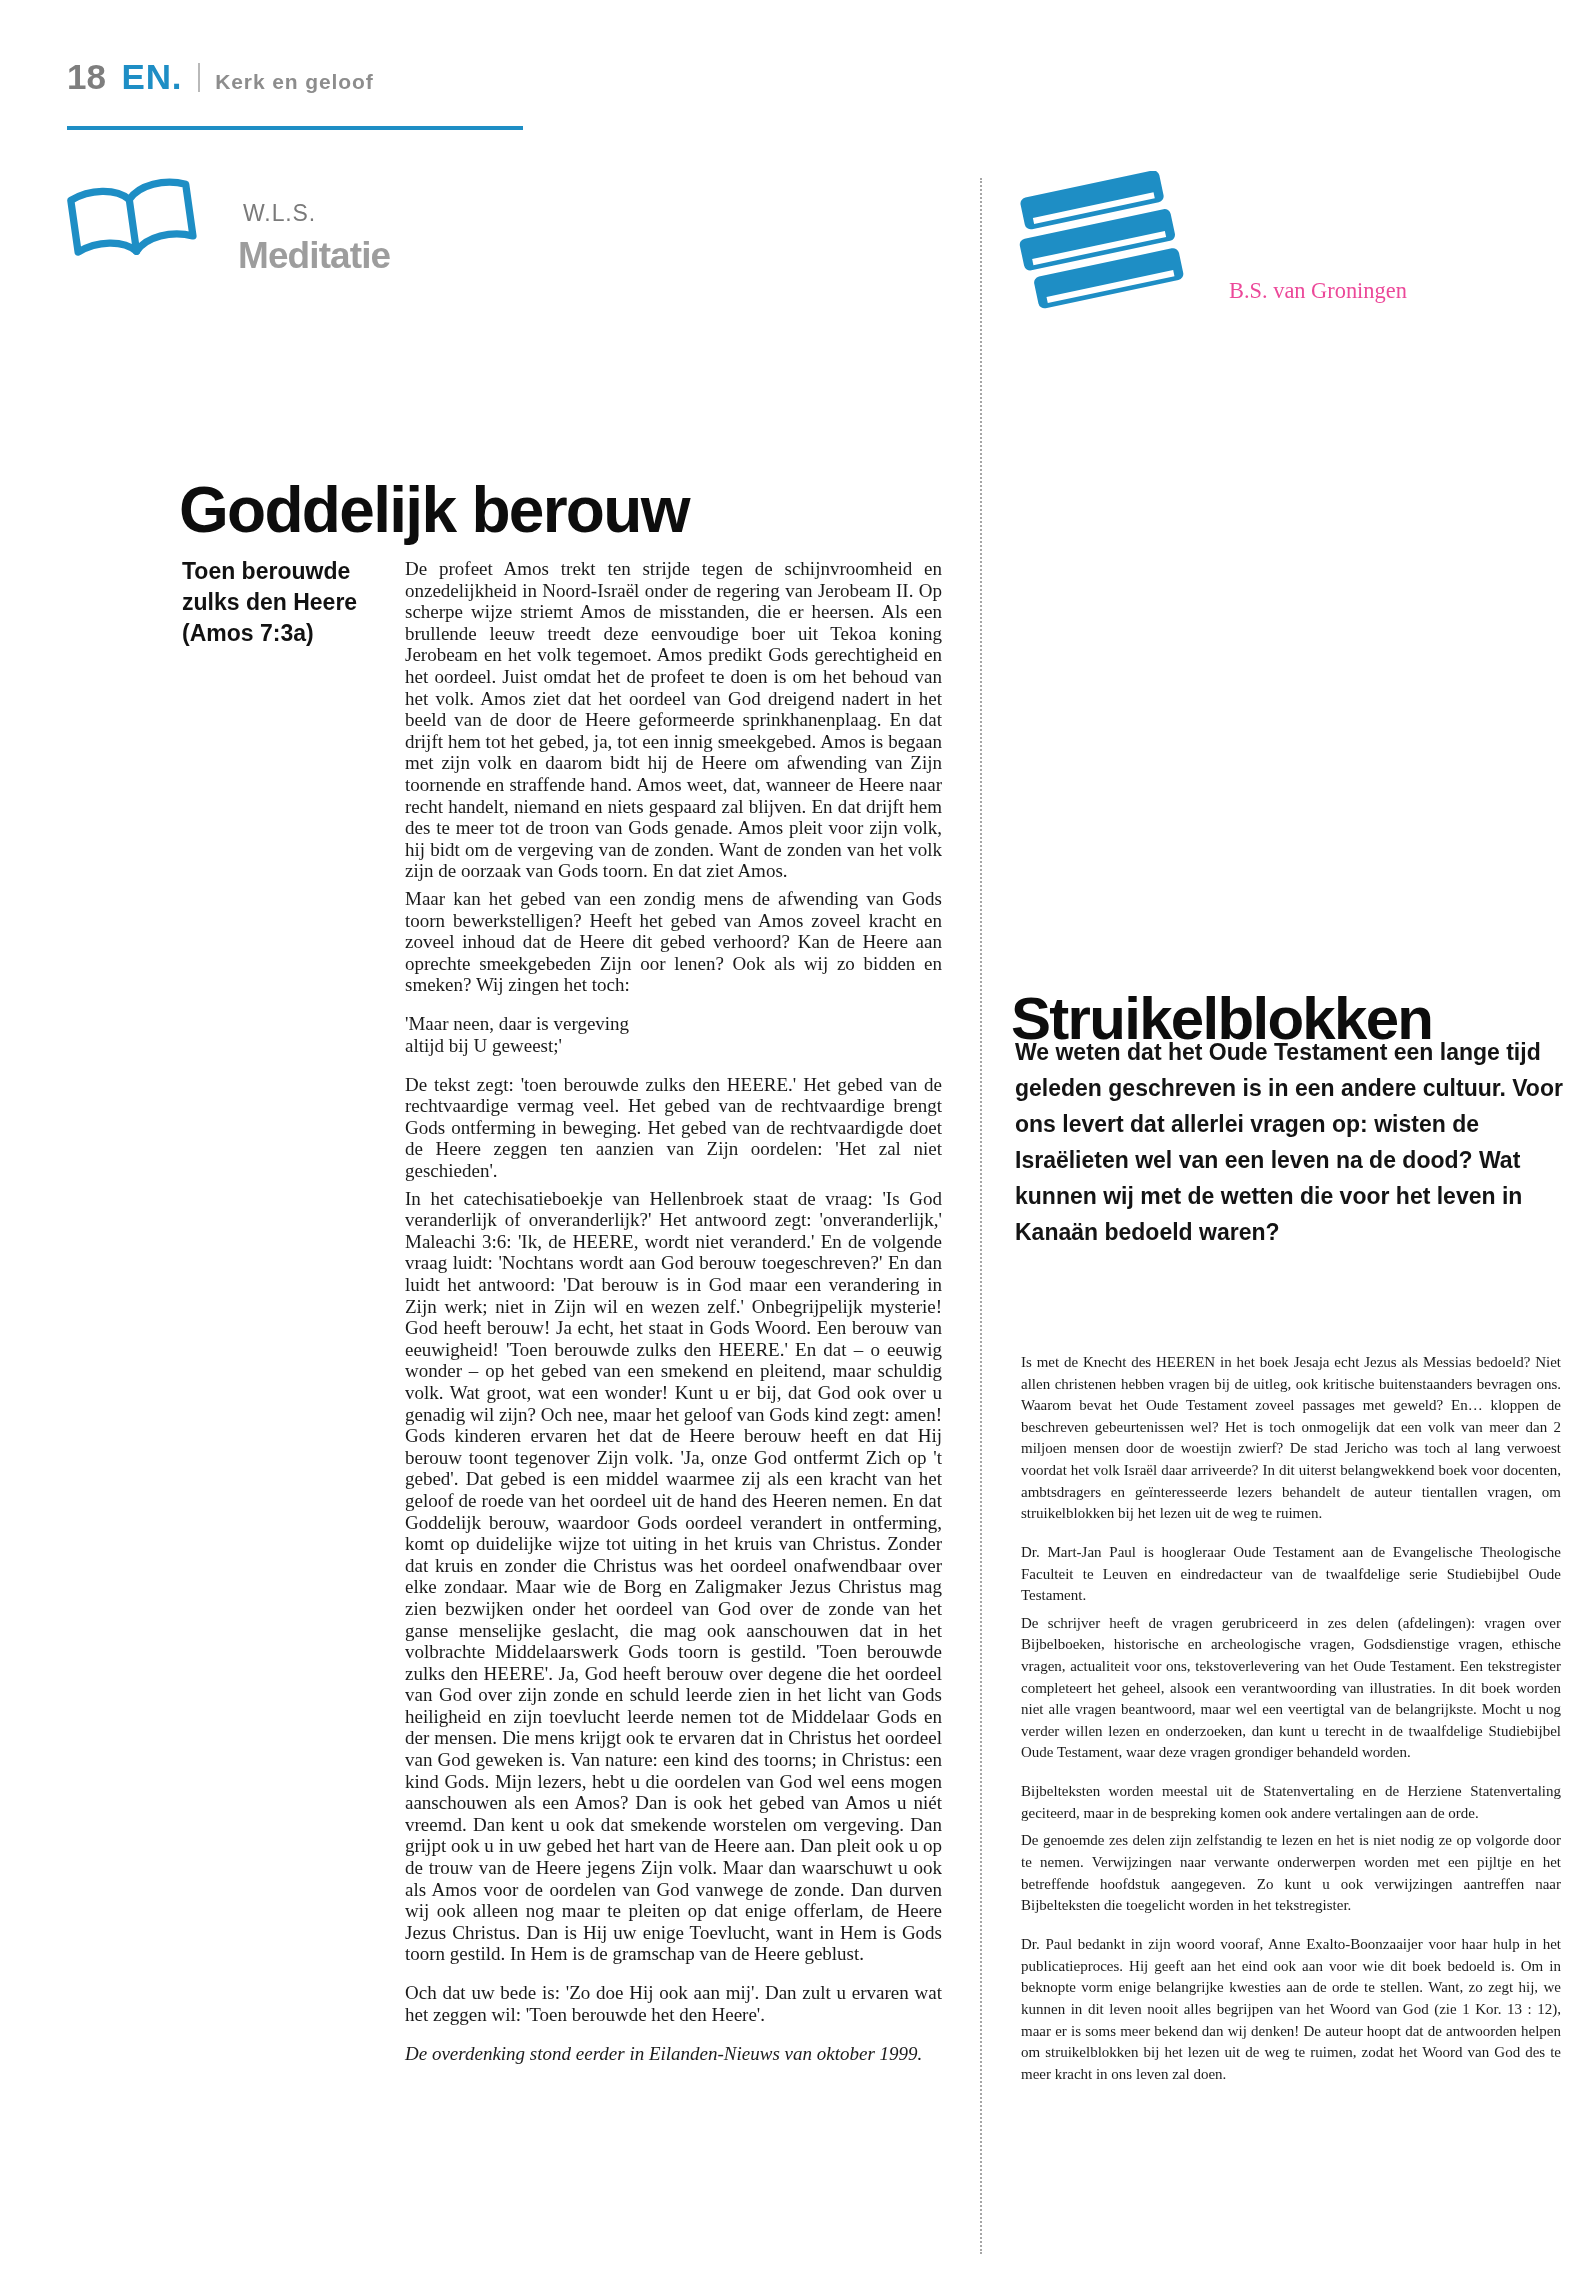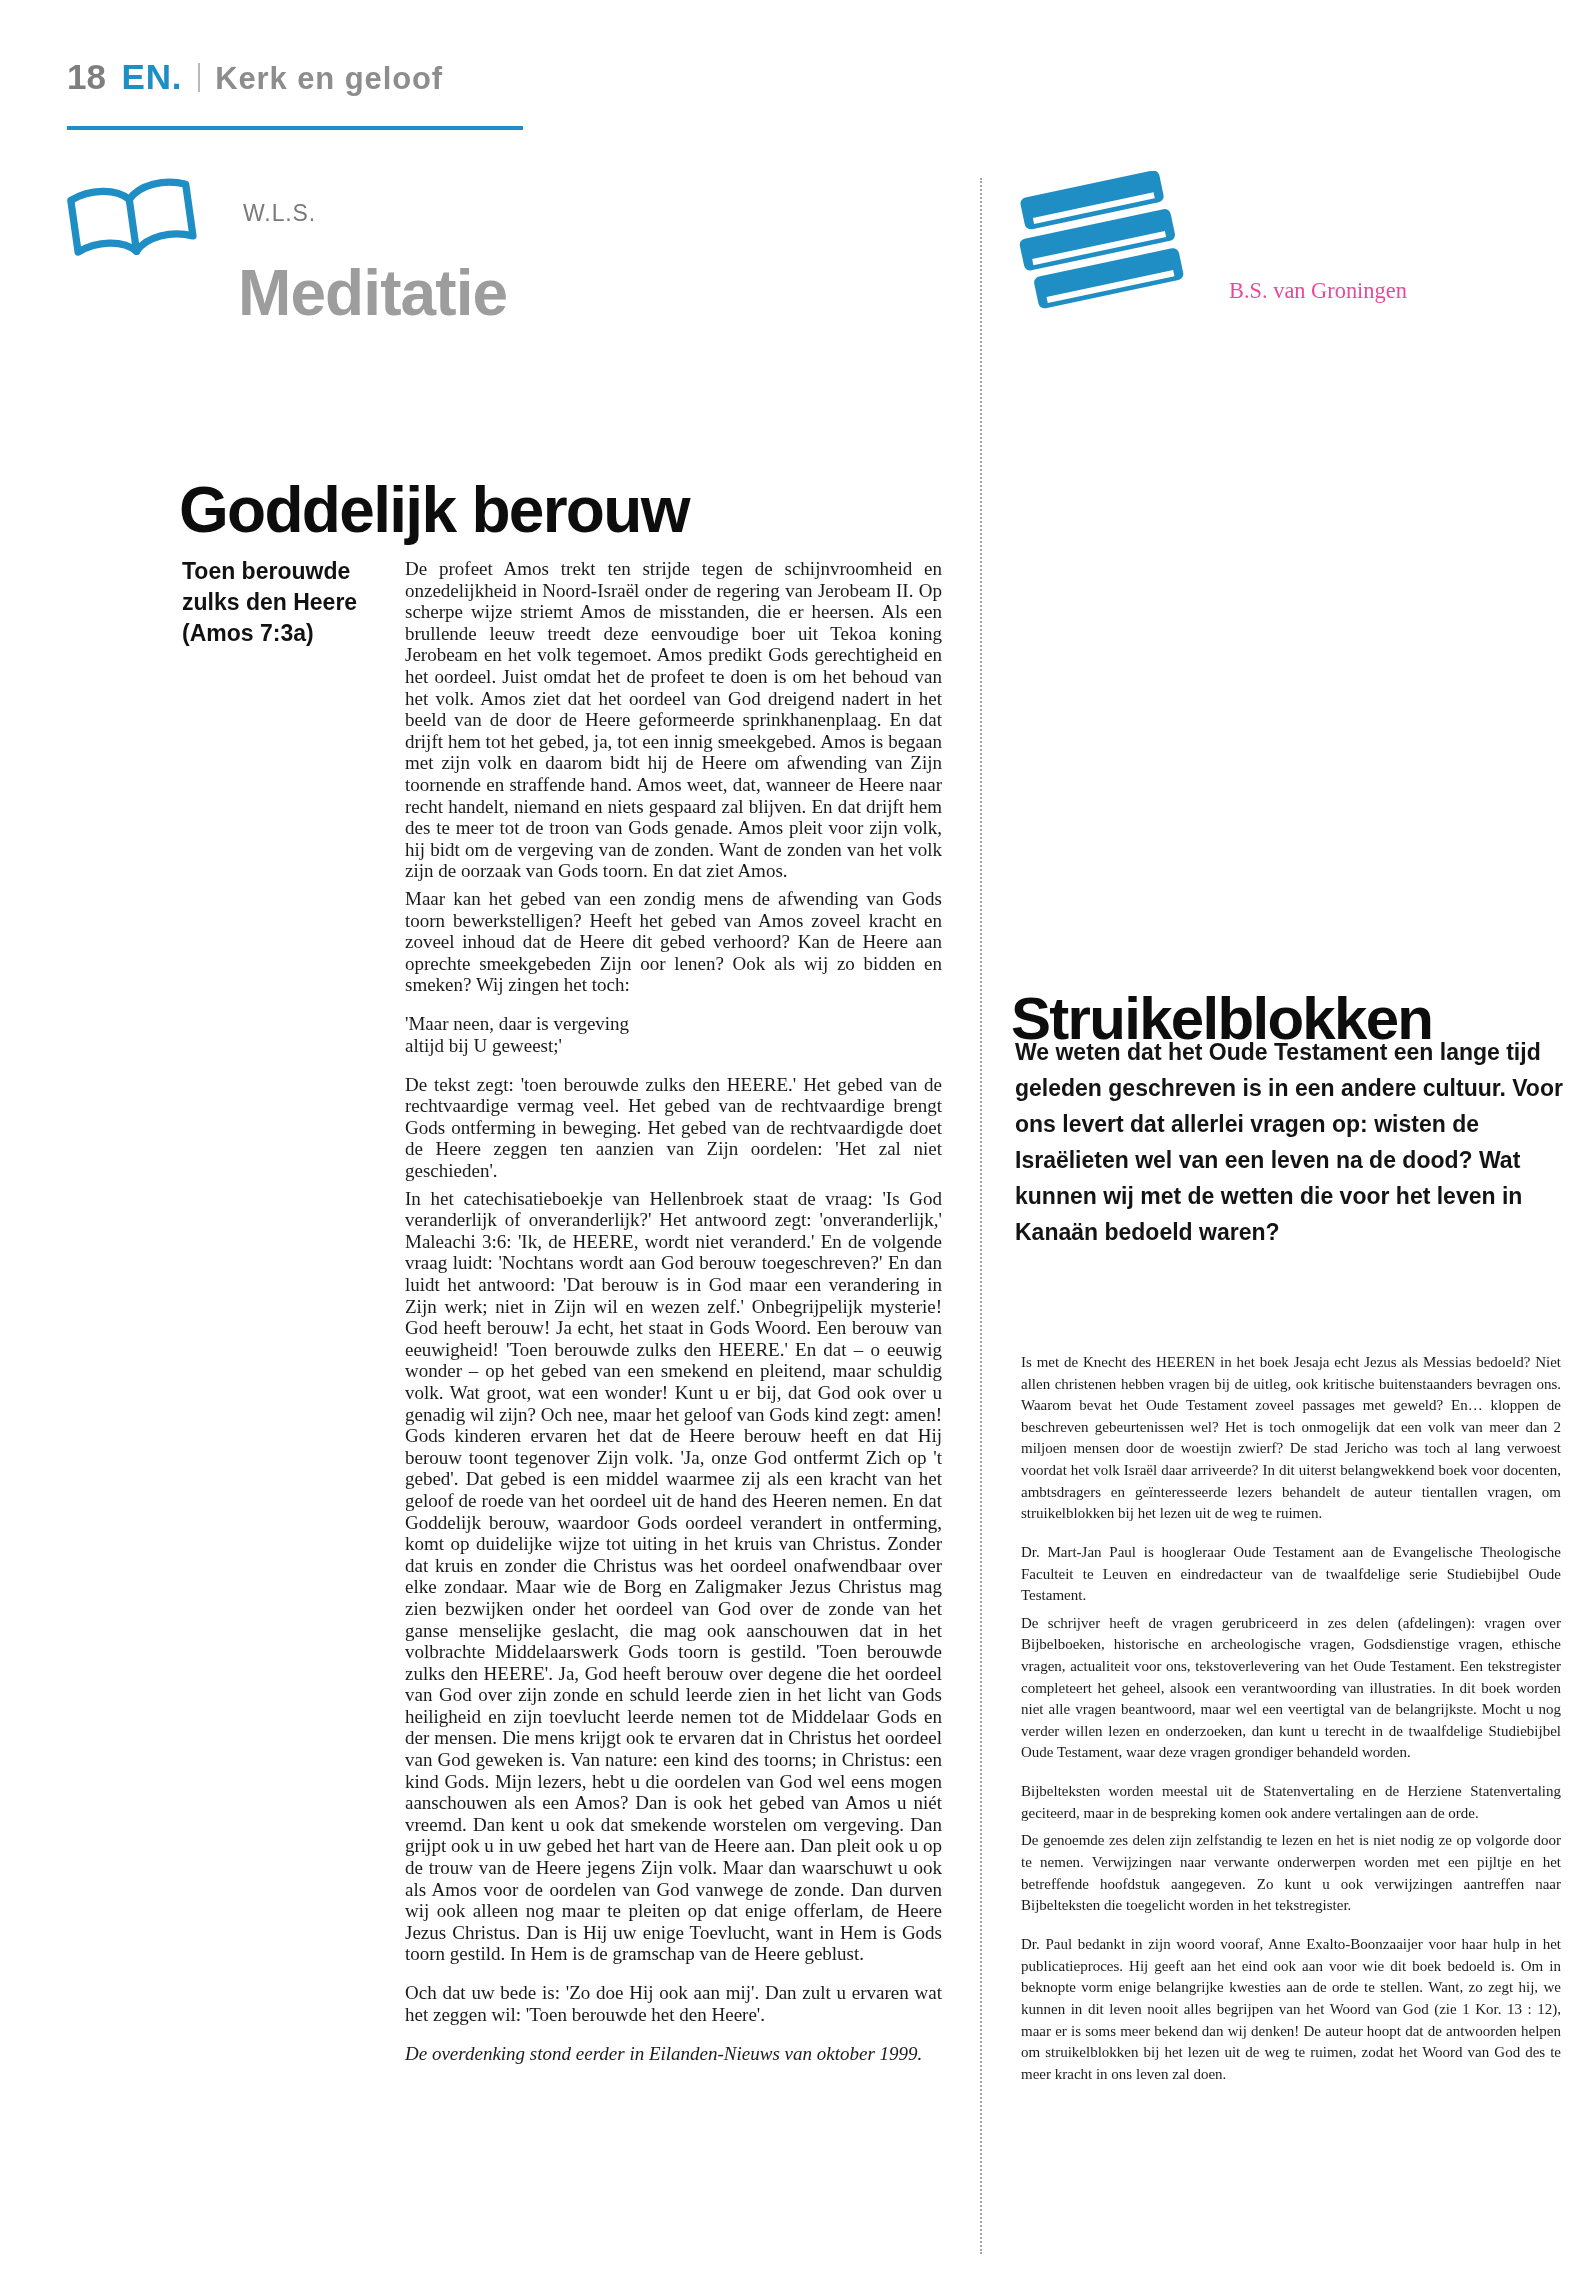--- a/index.html
+++ b/index.html
@@ -17,37 +17,37 @@
 
   
   .masthead {
     position: absolute; left: 67px; top: 57px;
     display: flex; align-items: baseline; gap: 15.5px;
     font-family: "Liberation Sans", sans-serif;
   }
   .page-number { font-size: 35px; font-weight: bold; color: #7e7e7e; }
   .brand { font-size: 35px; font-weight: bold; color: var(--accent); letter-spacing: 0.9px; }
   .masthead-sep { width: 1.7px; height: 29px; background: #b9b9b9; align-self: center; }
-  .section-label { font-size: 31px; font-weight: bold; color: #8d8d8d; letter-spacing: 0.9px; }
+  .section-label { font-size: 21px; font-weight: bold; color: #8d8d8d; letter-spacing: 0.9px; }
   .masthead-rule {
     position: absolute; left: 67px; top: 126px;
     width: 456px; height: 3.5px; background: var(--accent);
   }
 
   
   .open-book-icon { position: absolute; left: 60px; top: 176px; }
   .med-author {
     position: absolute; left: 243px; top: 200px;
     font-family: "Liberation Sans", sans-serif;
     font-size: 23px; color: #7a7a7a; letter-spacing: 0.9px;
   }
   .med-kicker {
     position: absolute; left: 238px; top: 235px;
     font-family: "Liberation Sans", sans-serif;
-    font-size: 64px; font-weight: bold; color: #9d9d9d; letter-spacing: -0.9px; margin-top: 21px;
+    font-size: 37px; font-weight: bold; color: #9d9d9d; letter-spacing: -0.9px;
   }
 
   
   .books-icon { position: absolute; left: 1006px; top: 171px; }
   .nel-kicker {
     position: absolute; left: 1225px; top: 200px;
     font-family: "Liberation Sans", sans-serif;
     font-size: 54px; font-weight: bold; color: var(--nel_blue); letter-spacing: -0.9px;
   }
   .nel-author {

